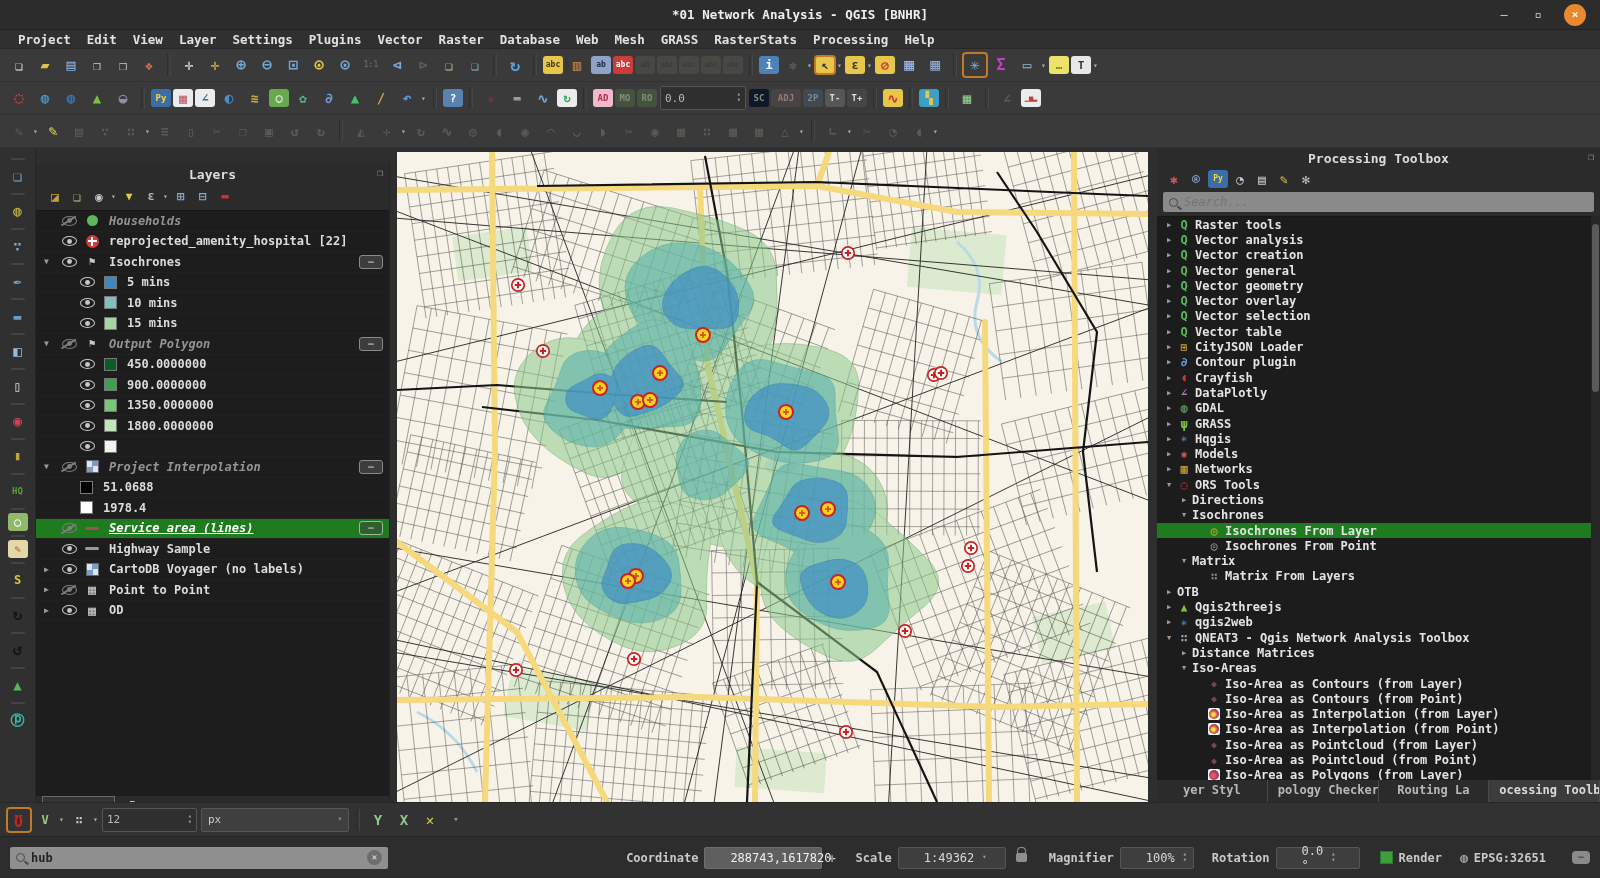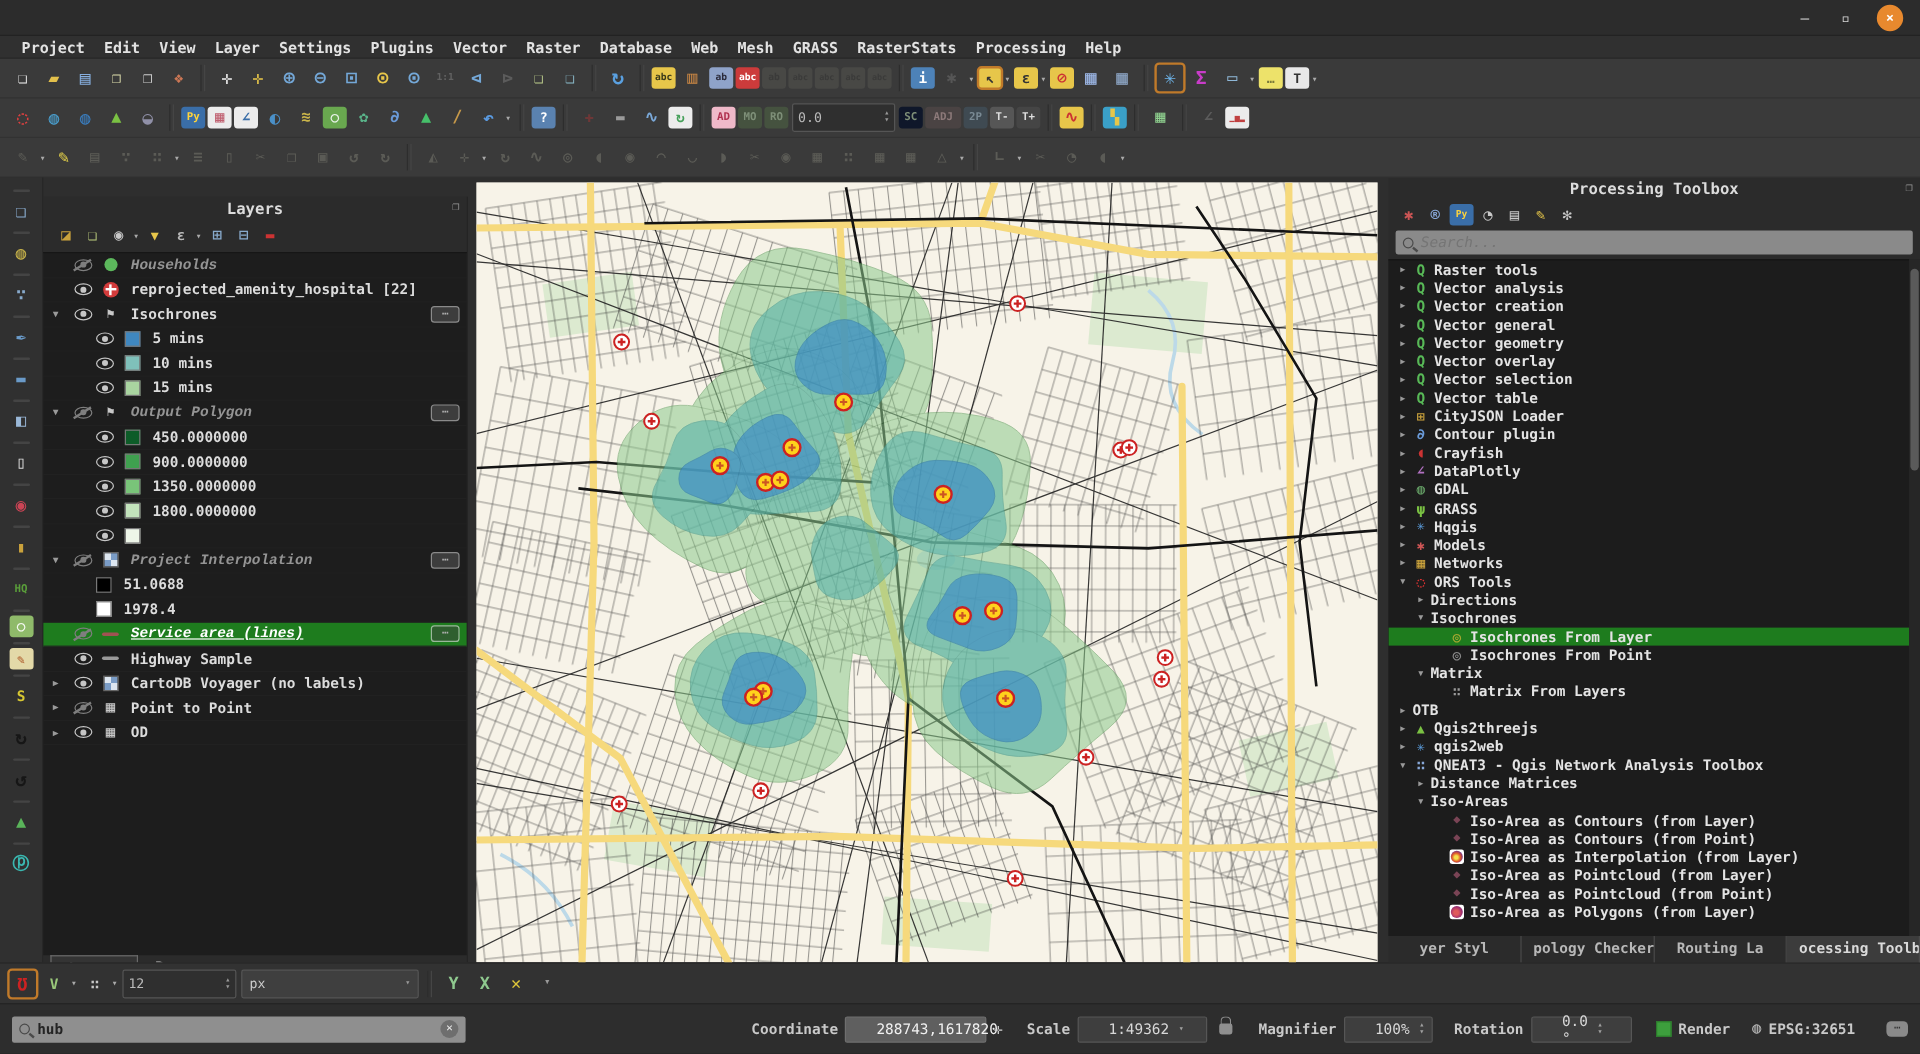--- a/index.html
+++ b/index.html
@@ -55,21 +55,21 @@
   .lrow .sp18 { width:18px; flex:none; }
   .eyewrap { width:24px; flex:none; display:flex; justify-content:center; }
   .eye { width:15px; height:10px; border:1.6px solid #c6c6c6; border-radius:50%; position:relative; }
   .eye::after { content:""; position:absolute; left:4px; right:4px; top:1.6px; bottom:1.6px; background:#c6c6c6; border-radius:50%; }
   .eye.off { border-color:#7e7e7e; }
   .eye.off::after { background:#7e7e7e; }
   .eye.off::before { content:""; position:absolute; width:17px; height:1.6px; background:#7e7e7e; left:-3px; top:3.4px; transform:rotate(-32deg); }
   .lic { width:22px; flex:none; display:flex; justify-content:center; align-items:center; }
   .swatch { width:13px; height:13px; border:1px solid #777; flex:none; }
   .llabel { margin-left:6px; white-space:nowrap; overflow:hidden; }
-  .llabel.hidden { color:#949494; font-style:italic;font-family:Liberation Mono, monospace; }
+  .llabel.hidden { color:#949494; font-style:italic; }
   .llabel.ul { text-decoration:underline; font-style:italic; color:#fff; }
   .memchip { margin-left:auto; width:24px; height:14px; border:1px solid #8a8a8a; border-radius:3px; background:#3d3d3d;
     color:#b0b0b0; font-size:9px; line-height:12px; text-align:center; flex:none; }
   .lrow.selected .memchip { background:#2f5f2f; border-color:#9ab89a; }
 
   .paneltabs { position:absolute; bottom:0; left:0; height:22px; display:flex; align-items:flex-start; padding-left:6px; }
   .ptab { height:21px; line-height:20px; padding:0 14px; font-size:12px; font-weight:bold; color:#c8c8c8; }
   .ptab.active { border:1px solid #6a6a6a; border-bottom:none; background:#343434; }
 
   
@@ -120,20 +120,21 @@
   .rendercb { width:13px; height:13px; background:#3d9e3d; border:1px solid #2c7a2c; flex:none; }
   .globeicon { color:#b8b8b8; font-size:13px; flex:none; }
   .bubbleicon { width:18px; height:13px; background:#8a8a8a; border-radius:4px; color:#333; font-size:9px; line-height:12px; text-align:center; flex:none; }
 </style>
 </head>
 <body>
 
 <div id="app">
 
   <div id="titlebar">
+    <div class="title">*01 Network Analysis - QGIS [BNHR]</div>
     <div class="wbtns">
       <div class="wbtn">–</div>
       <div class="wbtn">▫</div>
       <div class="wbtn close">×</div>
     </div>
   </div>
 
   <div id="menubar">
       <div class="menu-item">Project</div>
       <div class="menu-item">Edit</div>
@@ -1786,20 +1787,29 @@
             <span class="pic">
               <span style="width: 12px; height: 12px; display: inline-block; background: rgb(255, 255, 255); border-radius: 2px; position: relative; overflow: hidden;">
                 <i style="position: absolute; inset: 1px; border-radius: 50%; background: radial-gradient(circle at 45% 55%, rgb(244, 224, 74) 0px, rgb(244, 224, 74) 18%, rgb(224, 90, 42) 45%, rgb(106, 45, 138) 75%, rgb(42, 26, 74) 100%);"></i>
               </span>
             </span>
             <span class="plabel">Iso-Area as Interpolation (from Layer)</span>
           </div>
           <div class="prow" style="padding-left: 36px;">
             <span class="tri"></span>
             <span class="pic">
+              <span style="width: 12px; height: 12px; display: inline-block; background: rgb(255, 255, 255); border-radius: 2px; position: relative; overflow: hidden;">
+                <i style="position: absolute; inset: 1px; border-radius: 50%; background: radial-gradient(circle at 45% 55%, rgb(244, 224, 74) 0px, rgb(244, 224, 74) 18%, rgb(224, 90, 42) 45%, rgb(106, 45, 138) 75%, rgb(42, 26, 74) 100%);"></i>
+              </span>
+            </span>
+            <span class="plabel">Iso-Area as Interpolation (from Point)</span>
+          </div>
+          <div class="prow" style="padding-left: 36px;">
+            <span class="tri"></span>
+            <span class="pic">
               <span style="color: rgb(122, 68, 85); font-size: 10px; font-weight: bold;">◆</span>
             </span>
             <span class="plabel">Iso-Area as Pointcloud (from Layer)</span>
           </div>
           <div class="prow" style="padding-left: 36px;">
             <span class="tri"></span>
             <span class="pic">
               <span style="color: rgb(122, 68, 85); font-size: 10px; font-weight: bold;">◆</span>
             </span>
             <span class="plabel">Iso-Area as Pointcloud (from Point)</span>

